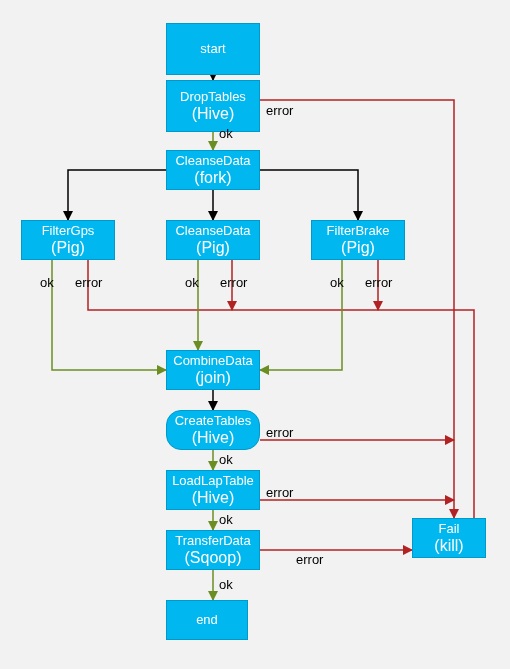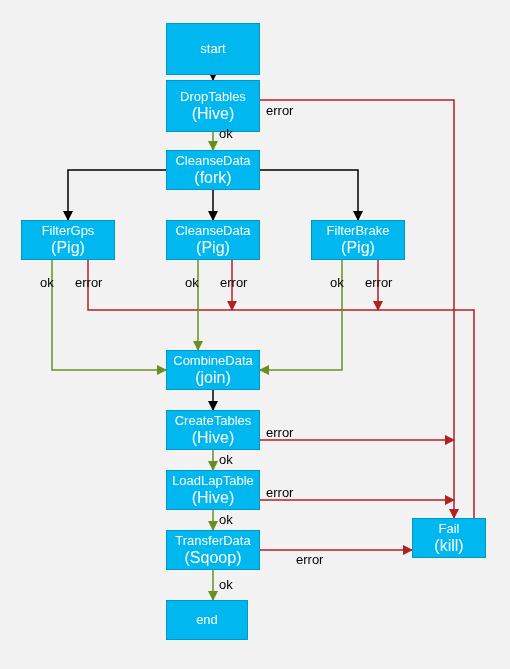--- a/index.html
+++ b/index.html
@@ -127,21 +127,21 @@
   <div class="node" style="left:311px; top:220px; width:94px; height:40px;">
     <span class="title">FilterBrake</span>
     <span class="sub">(Pig)</span>
   </div>
 
   <div class="node" style="left:166px; top:350px; width:94px; height:40px;">
     <span class="title">CombineData</span>
     <span class="sub">(join)</span>
   </div>
 
-  <div class="node" style="left:166px; top:410px; width:94px; height:40px;">
+  <div class="node" style="left:166px; top:410px; width:94px; height:40px;border-radius:15px;">
     <span class="title">CreateTables</span>
     <span class="sub">(Hive)</span>
   </div>
 
   <div class="node" style="left:166px; top:470px; width:94px; height:40px;">
     <span class="title">LoadLapTable</span>
     <span class="sub">(Hive)</span>
   </div>
 
   <div class="node" style="left:166px; top:530px; width:94px; height:40px;">

